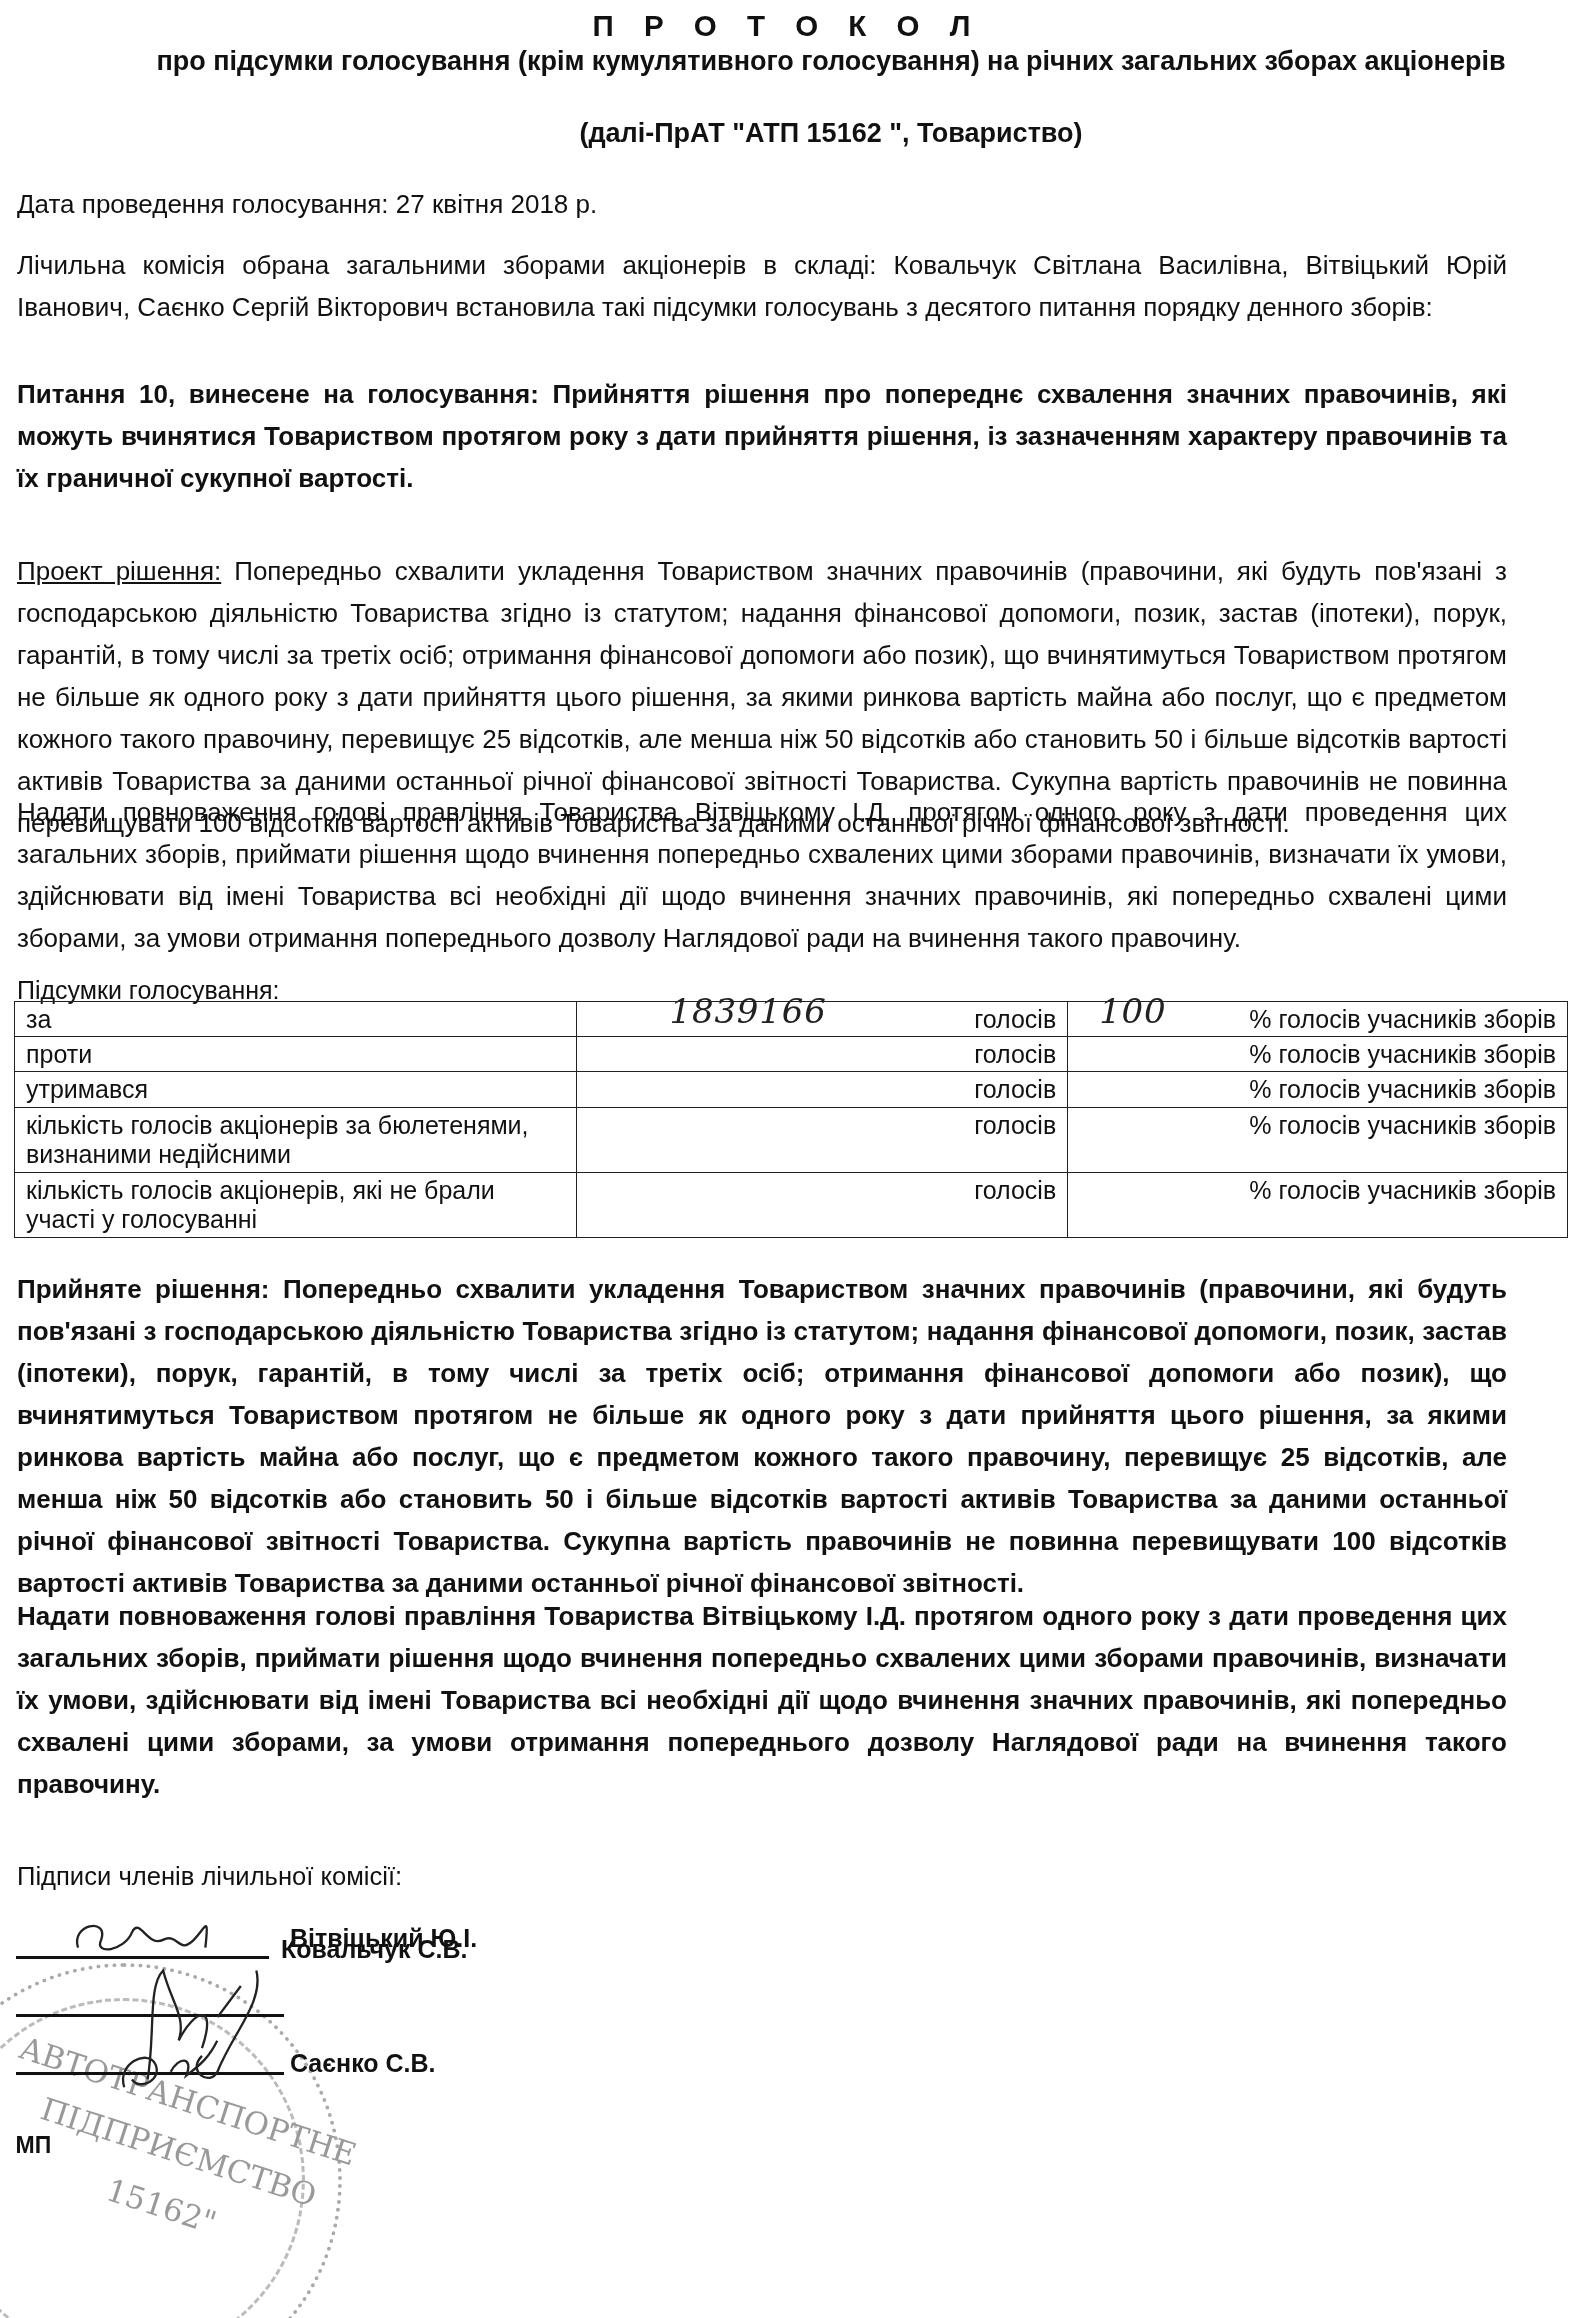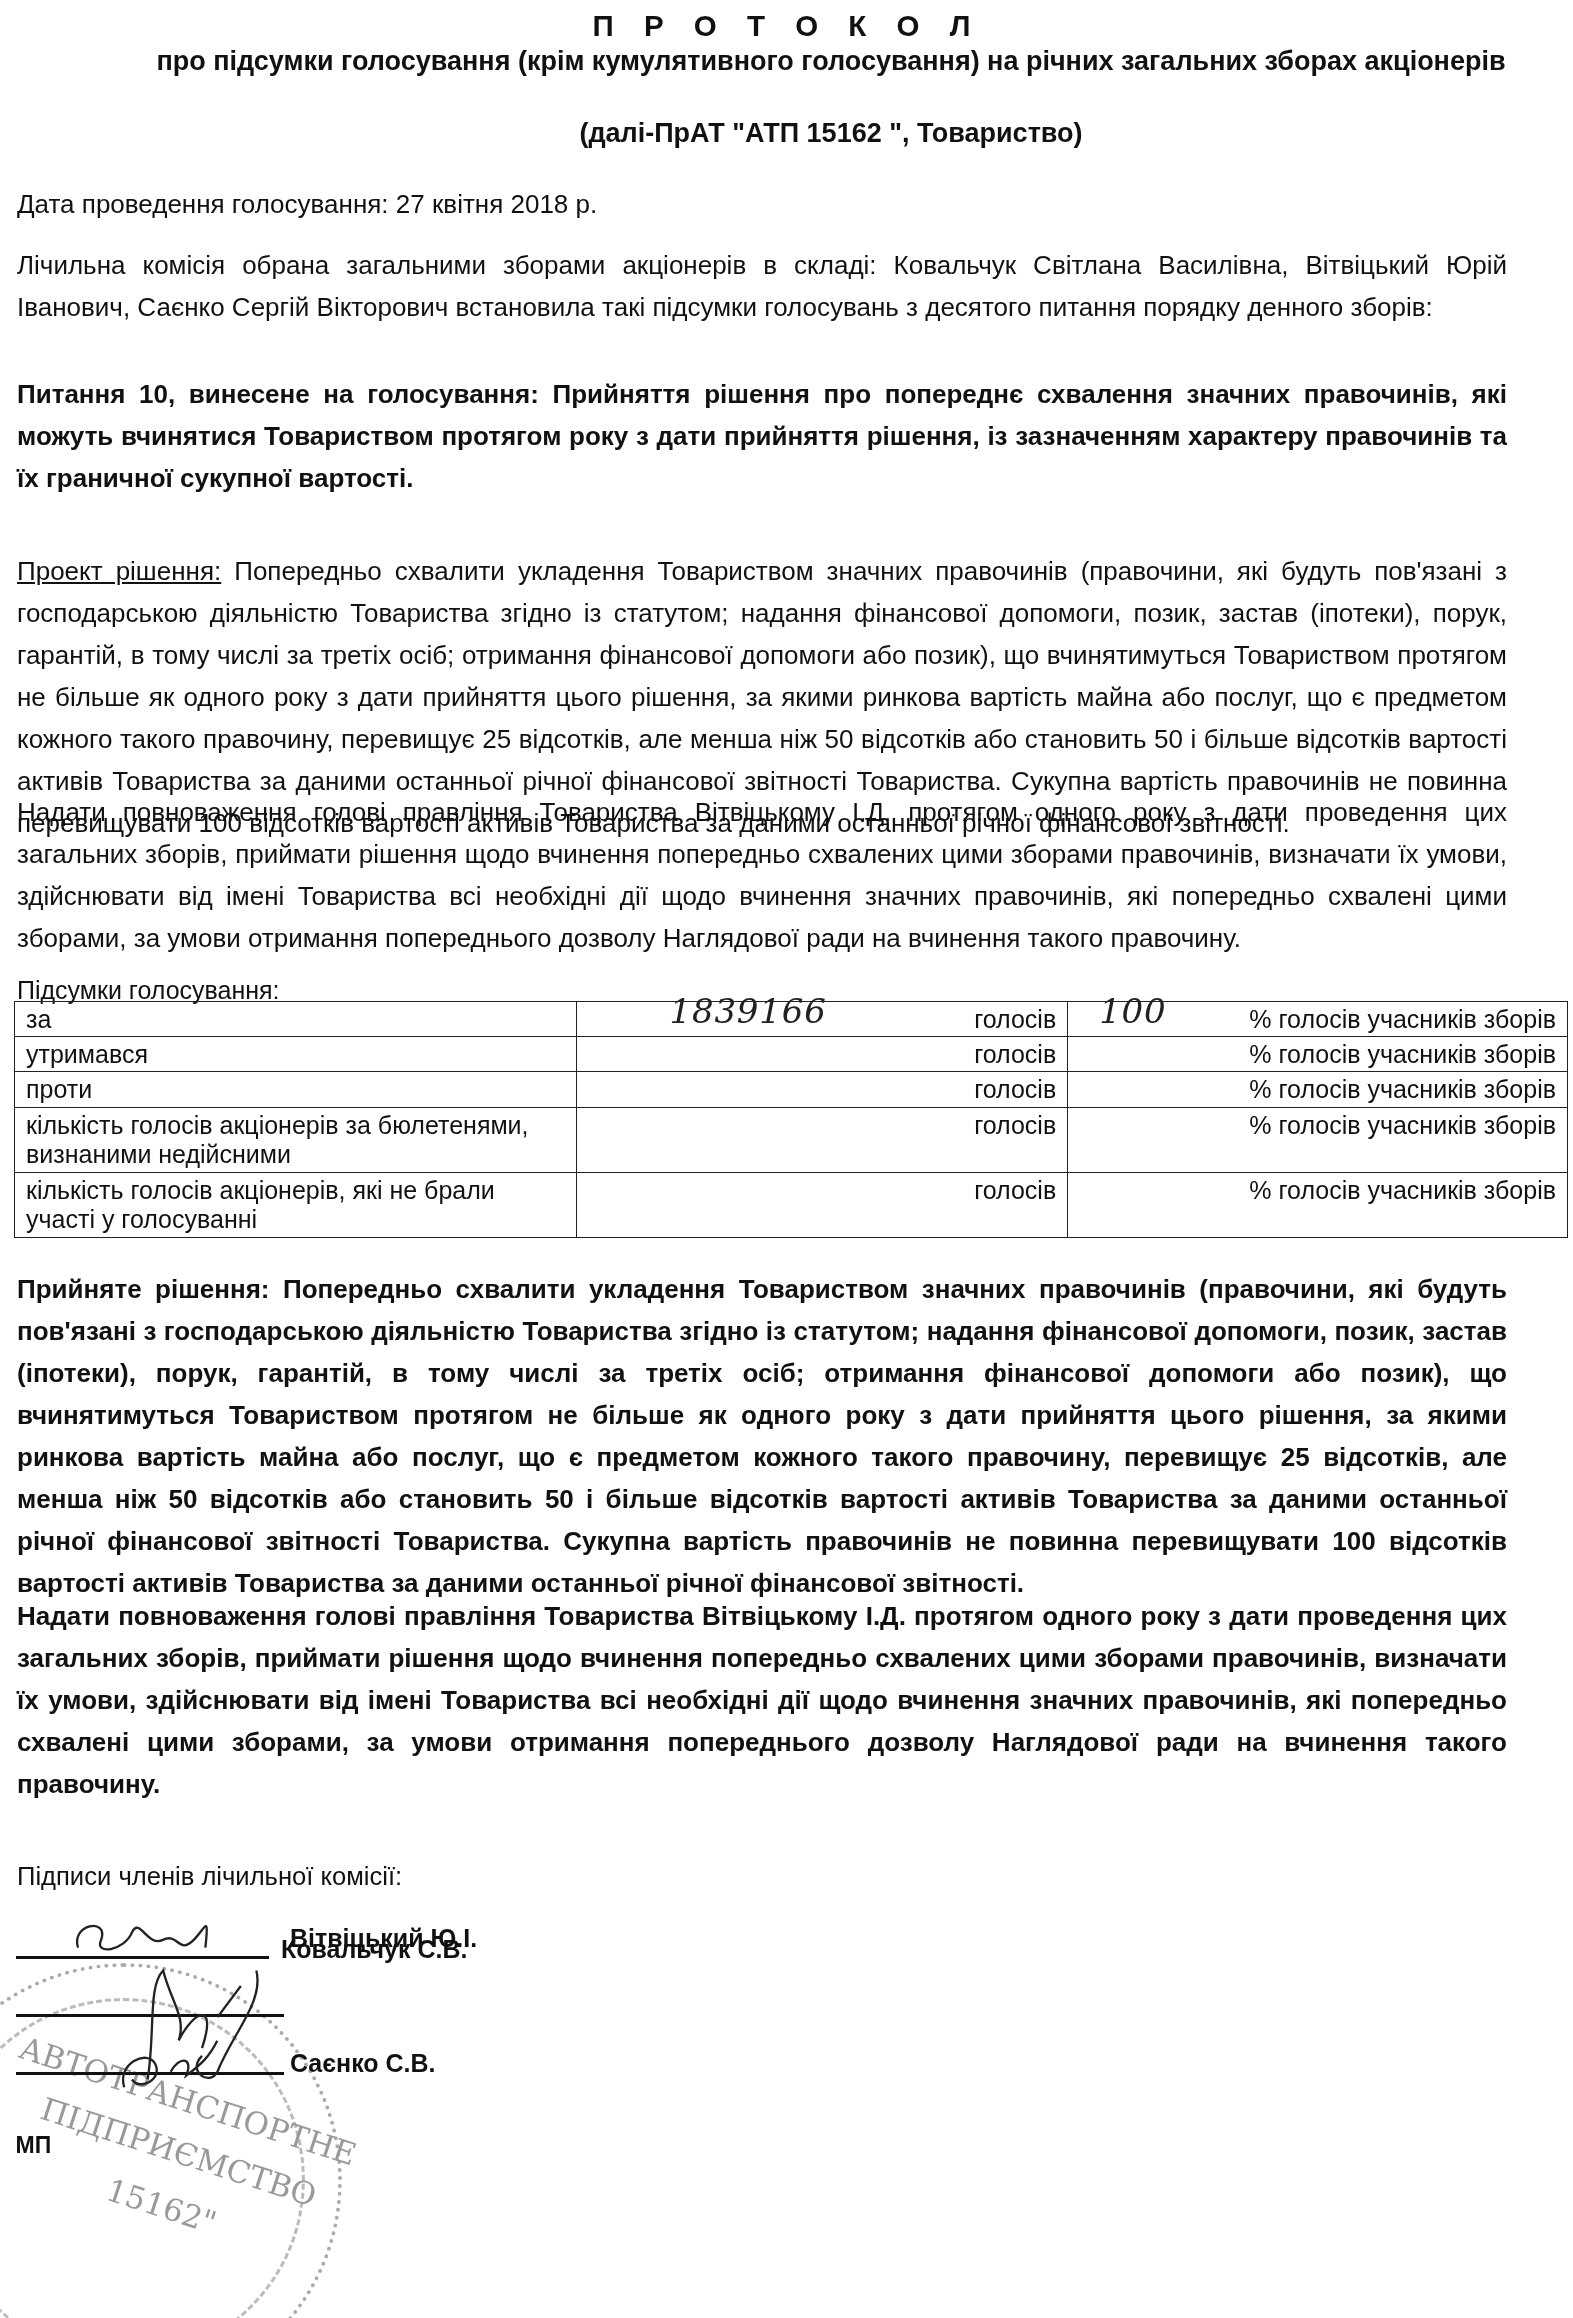--- a/index.html
+++ b/index.html
@@ -63,26 +63,26 @@
   <div class="abs results-label">Підсумки голосування:</div>
 
   <table class="votes">
     <tbody>
         <tr style="height:34px">
       <td class="c1">за</td>
       <td class="c2"><span class="hand n">1839166</span><span>голосів</span></td>
       <td class="c3"><span class="hand p">100</span><span>% голосів учасників зборів</span></td>
     </tr>
     <tr style="height:34px">
-      <td class="c1">утримався</td>
+      <td class="c1">проти</td>
       <td class="c2"><span>голосів</span></td>
       <td class="c3"><span>% голосів учасників зборів</span></td>
     </tr>
     <tr style="height:34px">
-      <td class="c1">проти</td>
+      <td class="c1">утримався</td>
       <td class="c2"><span>голосів</span></td>
       <td class="c3"><span>% голосів учасників зборів</span></td>
     </tr>
     <tr style="height:65px">
       <td class="c1">кількість голосів акціонерів за бюлетенями, визнаними недійсними</td>
       <td class="c2"><span>голосів</span></td>
       <td class="c3"><span>% голосів учасників зборів</span></td>
     </tr>
     <tr style="height:65px">
       <td class="c1">кількість голосів акціонерів, які не брали участі у голосуванні</td>

